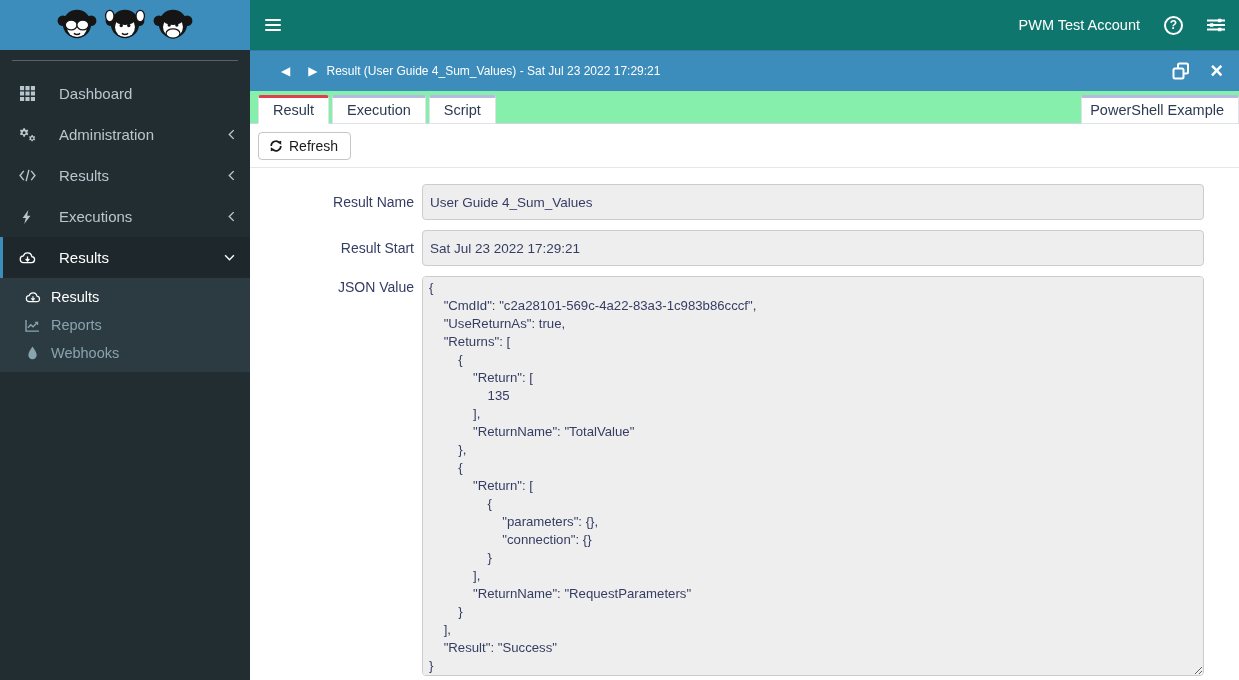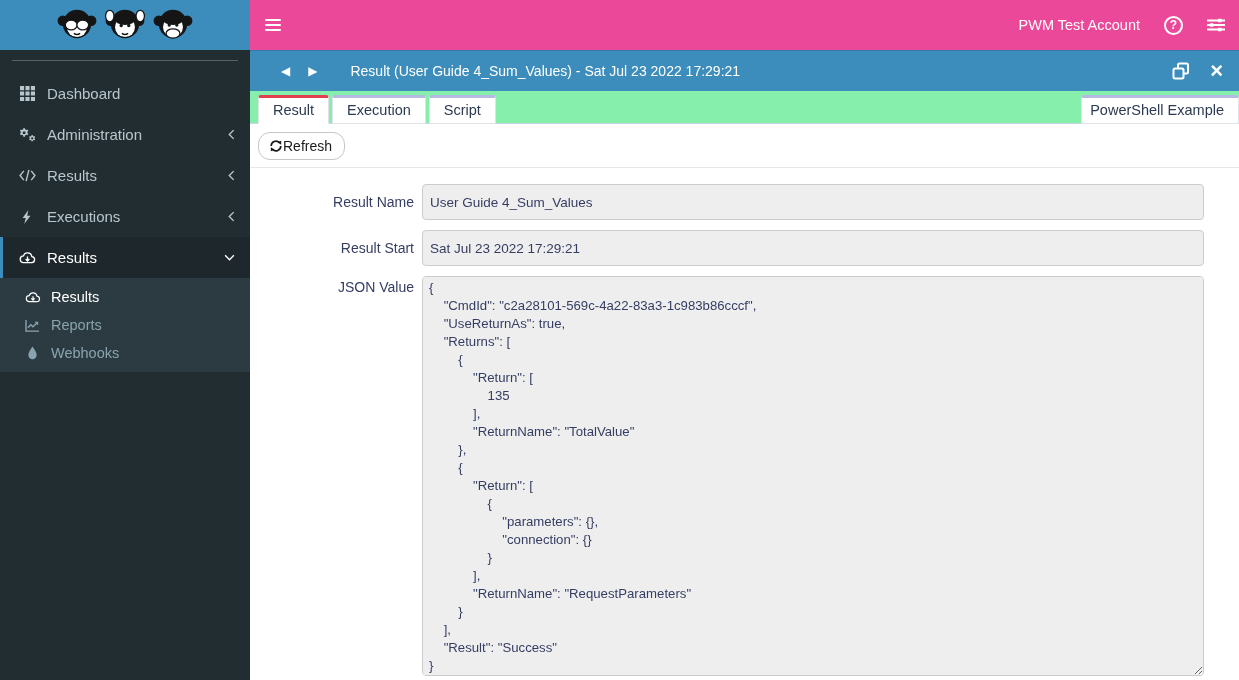--- a/index.html
+++ b/index.html
@@ -5,56 +5,56 @@
   * { box-sizing: border-box; margin: 0; padding: 0; }
   html,body { width: 1239px; height: 680px; overflow: hidden; }
   body { font-family: "Liberation Sans", "DejaVu Sans", sans-serif; background: #fff; }
   .app { position: relative; width: 1239px; height: 680px; display: flex; }
 
   
   .sidebar { width: 250px; height: 100%; background: #222d32; flex: 0 0 250px; }
   .logo { height: 50px; background: #3c8dbc; display: flex; align-items: center; justify-content: center; gap: 6px; cursor: pointer; }
   .sidebar-rule { border-top: 1px solid #55626a; margin: 10px 12px 0; }
   .nav { padding-top: 12px; }
-  .nav-item { display: flex; align-items: center; gap: 11px; padding: 12px 15px; color: #b8c7ce; font-size: 15px; cursor: pointer; border-left: 3px solid transparent; }
+  .nav-item { display: flex; align-items: center; gap: 23px; padding: 12px 15px; color: #b8c7ce; font-size: 15px; cursor: pointer; border-left: 3px solid transparent; }
   .nav-item .ni-icon { width: 18px; display: inline-flex; justify-content: center; color: #b8c7ce; flex: 0 0 18px; }
   .nav-item .chev { margin-left: auto; color: #b8c7ce; display: inline-flex; }
   .nav-item.active { background: #1e282c; border-left-color: #3c8dbc; color: #fff; }
   .nav-item.active .ni-icon, .nav-item.active .chev { color: #fff; }
   .submenu { background: #2c3b41; padding: 5px 0; }
   .sub-item { display: flex; align-items: center; gap: 10px; padding: 6px 15px 6px 24px; color: #8aa4af; font-size: 14.5px; cursor: pointer; }
   .sub-item .ni-icon { width: 17px; display: inline-flex; justify-content: center; flex: 0 0 17px; }
   .sub-item.active { color: #fff; }
 
   
   .main { flex: 1; display: flex; flex-direction: column; min-width: 0; }
 
-  .topbar { height: 50px; background: #ec4899; display: flex; align-items: center; padding: 0 14px 0 15px; color: #fff; flex: 0 0 50px; }
+  .topbar { height: 50px; background: #0f766e; display: flex; align-items: center; padding: 0 14px 0 15px; color: #fff; flex: 0 0 50px; }
   .hamburger { width: 16px; display: inline-flex; flex-direction: column; gap: 3px; cursor: pointer; }
   .hamburger i { display: block; height: 2px; background: #fff; border-radius: 1px; }
   .topbar-right { margin-left: auto; display: flex; align-items: center; gap: 24px; }
   .account-name { font-size: 14.5px; color: #fff; cursor: pointer; }
   .help-circle { width: 19px; height: 19px; border: 2px solid #fff; border-radius: 50%; display: inline-flex; align-items: center; justify-content: center; font-size: 12px; font-weight: bold; color: #fff; cursor: pointer; }
   .icon-btn { display: inline-flex; cursor: pointer; }
 
   .titlebar { height: 41px; background: #3c8dbc; border-top: 1px solid rgba(0,0,0,0.12); display: flex; align-items: center; color: #fff; padding: 0 16px 0 22px; flex: 0 0 41px; }
   .nav-arrow { font-size: 12px; color: #fff; cursor: pointer; padding: 4px 9px; }
-  .window-title { margin-left: 24px; font-size: 14px; }
+  .window-title { margin-left: 0; font-size: 12px; }
   .titlebar-right { margin-left: auto; display: flex; align-items: center; gap: 20px; }
   .close-x { font-size: 22px; font-weight: bold; line-height: 16px; cursor: pointer; }
 
   
   .tabs-row { display: flex; align-items: flex-end; padding: 4px 0 0 8px; border-bottom: 1px solid #ccd5e6; background: #86efac; flex: 0 0 33px; height: 33px; }
   .tab { background: #fff; border: 1px solid #dfe3e8; border-top: 3px solid #b6b9e2; border-radius: 3px 3px 0 0; padding: 4px 14px 5px; font-size: 14.5px; color: #2c3a52; margin-right: 3px; margin-bottom: -1px; cursor: pointer; white-space: nowrap; }
   .tab.active { border-top-color: #e23f4e; border-bottom: 1px solid #fff; font-weight: 400; }
   .tab.right-tab { margin-left: auto; margin-right: 0; padding-left: 8px; }
 
   
   .toolbar { padding: 8px 0 7px 8px; border-bottom: 1px solid #e7e7e7; background: #fff; }
-  .btn-refresh { display: inline-flex; align-items: center; background: #fff; border: 1px solid #c6c6c6; border-radius: 12px; padding: 5px 12px 5px 10px; font-size: 14px; color: #1a1a1a; cursor: pointer; font-family: inherit; }
+  .btn-refresh { display: inline-flex; align-items: center; gap: 6px; background: #fff; border: 1px solid #c6c6c6; border-radius: 4px; padding: 5px 12px 5px 10px; font-size: 14px; color: #1a1a1a; cursor: pointer; font-family: inherit; }
 
   
   .form { padding: 16px 35px 0 22px; background: #fff; flex: 1; overflow: hidden; }
   .form-row { display: flex; align-items: center; margin-bottom: 10px; }
   .form-row.top { align-items: flex-start; justify-content: space-between; }
   .form-label { width: 150px; flex: 0 0 150px; text-align: right; padding-right: 8px; font-size: 14px; color: #363d63; line-height: 24px; }
   .form-row.top .form-label { line-height: 17px; padding-top: 3px; }
   .form-input { flex: 1; height: 36px; background: #eeeeee; border: 1px solid #cccccc; border-radius: 4px; color: #363d63; font-size: 13.5px; padding: 1px 7px; font-family: inherit; }
   .json-area { flex: 1; height: 400px; background: #eeeeee; border: 1px solid #cccccc; border-radius: 4px; color: #363d63; font-size: 13.2px; line-height: 18px; padding: 2px 6px; font-family: "Liberation Sans", "DejaVu Sans", sans-serif; white-space: pre; overflow: auto; resize: both; }
   .bottom-rule { border-top: 1px solid #e8ebf2; margin-top: 14px; }

